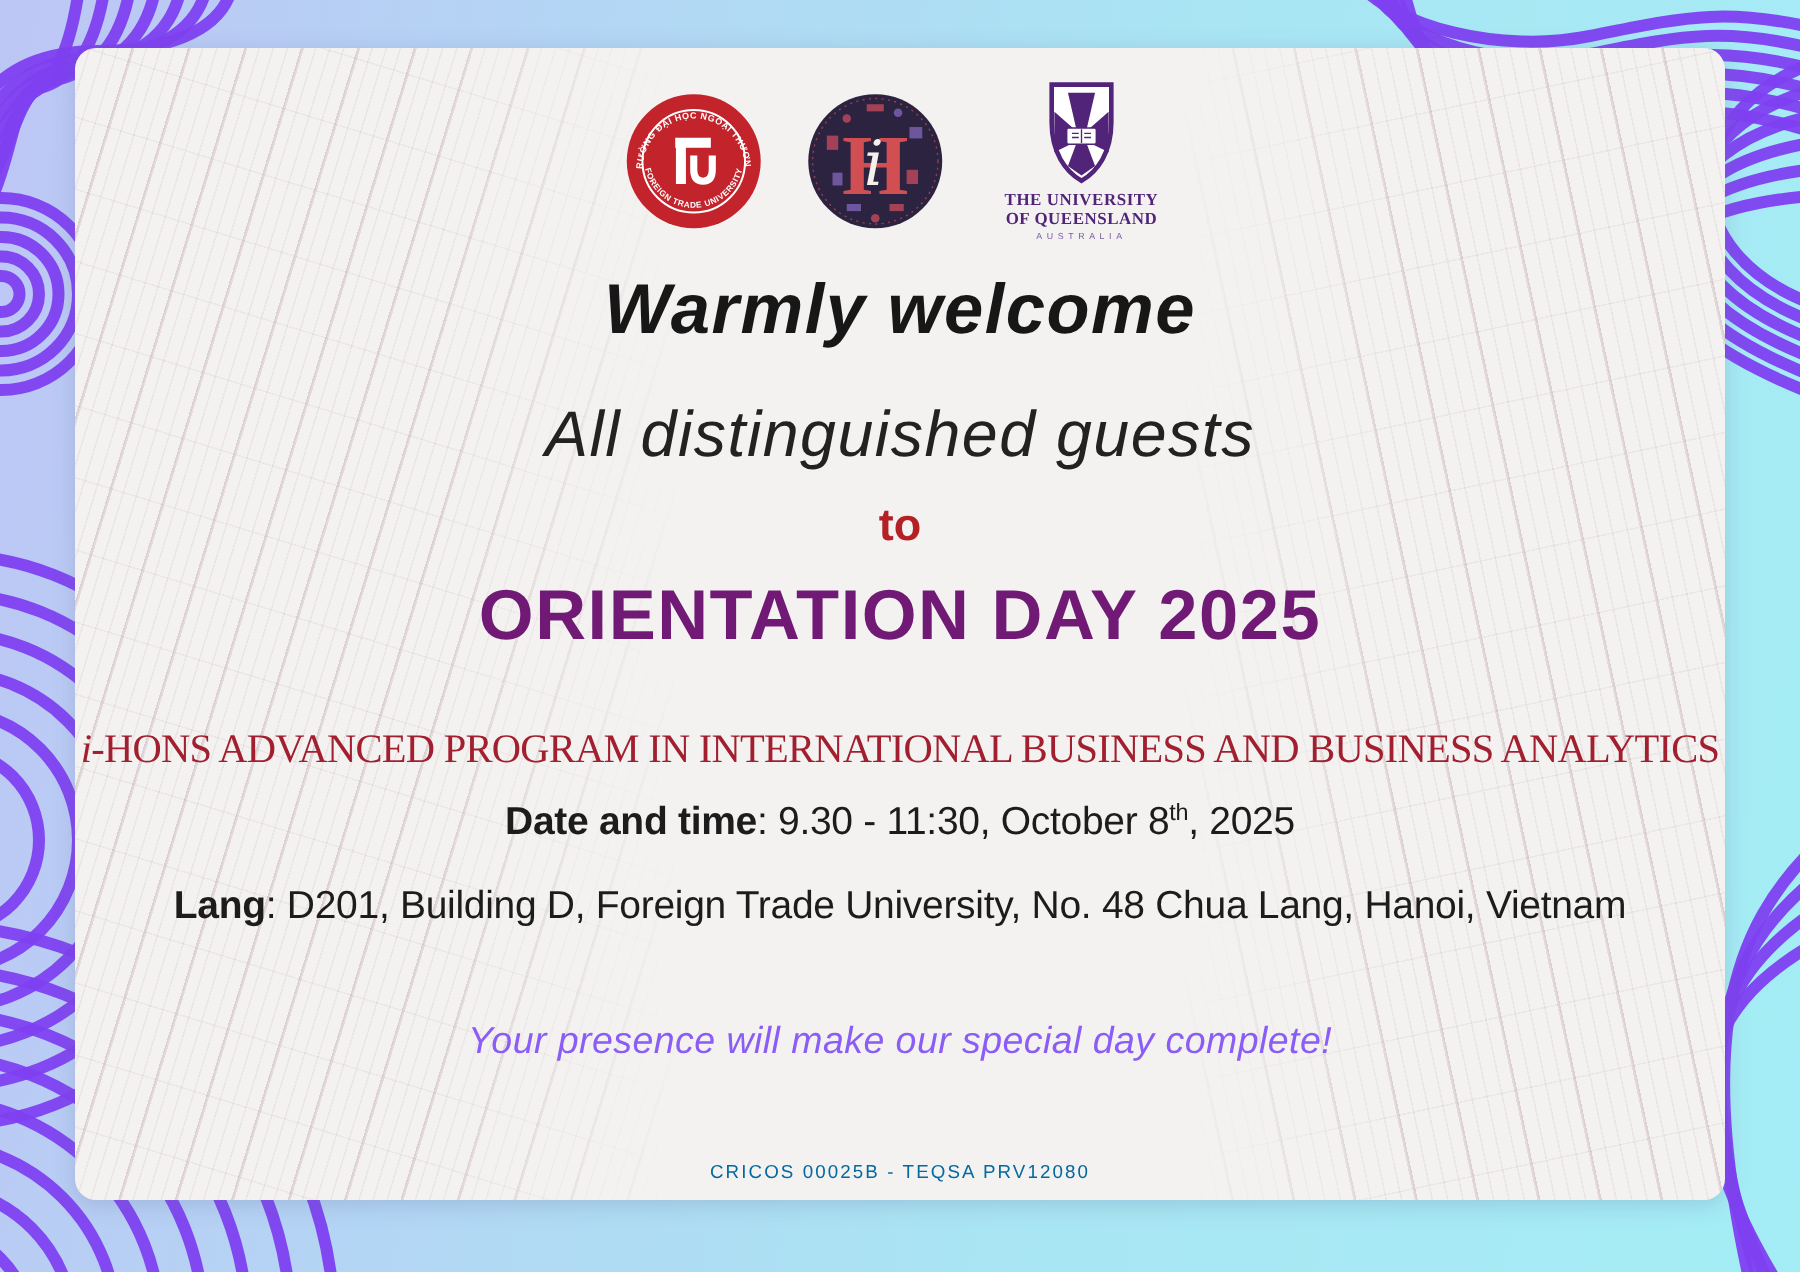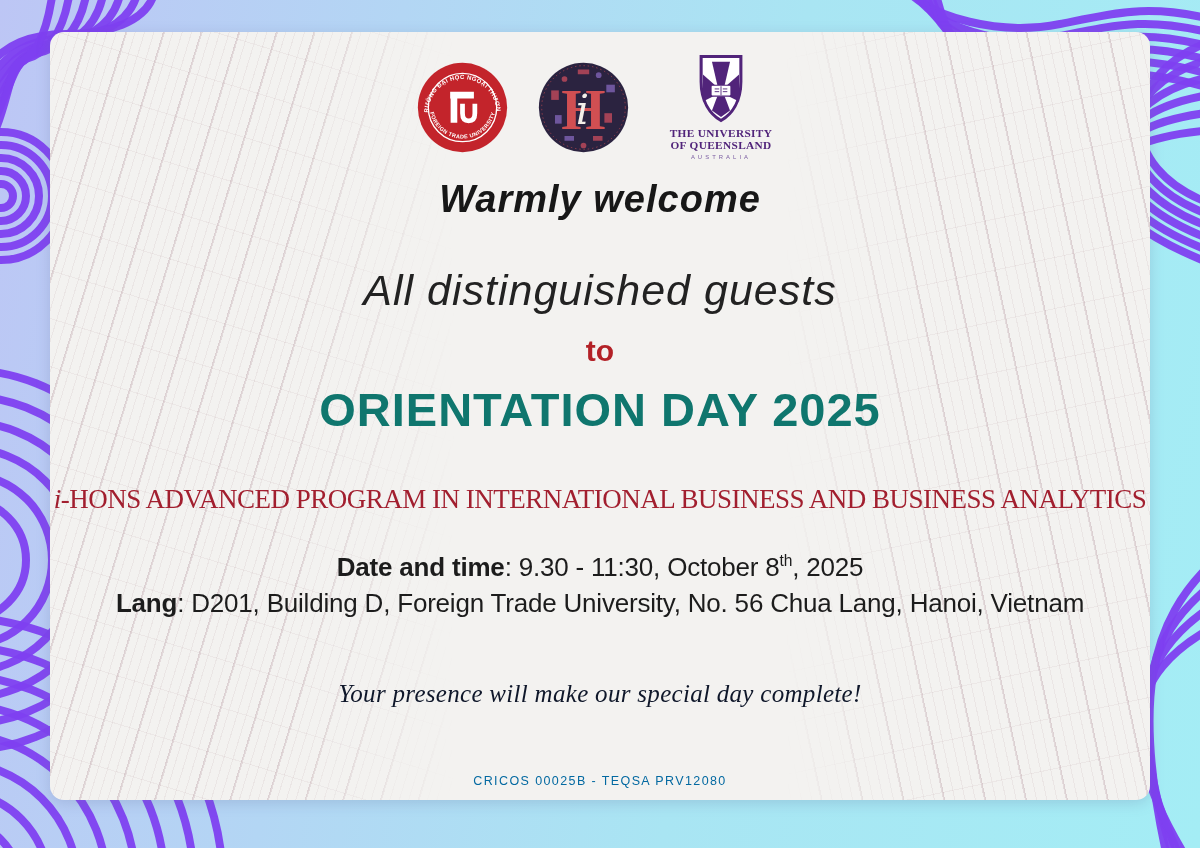--- a/index.html
+++ b/index.html
@@ -26,33 +26,33 @@
       repeating-linear-gradient(-102deg, rgba(164,126,136,.20) 0 2px, transparent 2px 40px),
       repeating-linear-gradient(-102deg, rgba(164,126,136,.10) 0 1px, transparent 1px 10px),
       repeating-linear-gradient(-12deg,  rgba(164,126,136,.09) 0 1px, transparent 1px 50px);
     -webkit-mask-image:linear-gradient(to left,#000 55%,transparent 92%);
             mask-image:linear-gradient(to left,#000 55%,transparent 92%);}
 
   .abs{position:absolute;left:0;right:0;text-align:center;}
   .logos-row{top:22px;height:106px;display:flex;justify-content:center;align-items:center;gap:26px;}
   .logo{flex:0 0 auto;}
 
-  .h1{top:146px;font-size:38px;font-weight:700;font-style:italic;color:#171717;letter-spacing:1px;}
+  .h1{top:146px;font-size:47px;font-weight:700;font-style:italic;color:#171717;letter-spacing:1px;}
   .h2{top:234px;font-size:43px;font-weight:400;font-style:italic;color:#222;letter-spacing:1px;}
   .to{top:302px;font-size:30px;font-weight:700;color:#b32127;}
-  .event-title{top:350px;font-size:47px;font-weight:700;color:#0f766e;letter-spacing:1px;}
+  .event-title{top:350px;font-size:47px;font-weight:700;color:#701a75;letter-spacing:1px;}
   .program{top:452px;font-size:27px;font-weight:400;color:#a21f2f;
     font-family:"Liberation Serif",serif;letter-spacing:-0.5px;}
   .program .lead-i{font-style:italic;}
   .infoline{font-size:26px;color:#1c1c1c;letter-spacing:-0.2px;}
-  .date-line{top:520px;}
+  .date-line{top:500px;}
   .venue-line{top:556px;}
   .infoline b{font-weight:700;}
   .infoline sup{font-size:60%;vertical-align:super;}
-  .closing{top:648px;font-size:25px;font-style:italic;color:#0f172a;letter-spacing:.3px;font-family:Liberation Serif, serif;}
+  .closing{top:648px;font-size:25px;font-style:italic;color:#8b5cf6;letter-spacing:.3px;}
   .footer{top:742px;font-size:12.5px;color:#0369a1;letter-spacing:1.4px;}
 </style>
 </head>
 <body>
 
 <div class="stage">
 
   <svg class="decor" viewBox="0 0 1200 848">
 
     <g>
@@ -188,20 +188,20 @@
     <div class="abs event-title">ORIENTATION DAY 2025</div>
 
     <div class="abs program">
       <span class="lead-i">i</span><span>-HONS ADVANCED PROGRAM IN INTERNATIONAL BUSINESS AND BUSINESS ANALYTICS</span>
     </div>
 
     <div class="abs infoline date-line">
       <b>Date and time</b><span>: 9.30 - 11:30, October 8</span><sup>th</sup><span>, 2025</span>
     </div>
     <div class="abs infoline venue-line">
-      <b>Lang</b><span>: D201, Building D, Foreign Trade University, No. 56 Chua Lang, Hanoi, Vietnam</span>
+      <b>Lang</b><span>: D201, Building D, Foreign Trade University, No. 48 Chua Lang, Hanoi, Vietnam</span>
     </div>
 
     <div class="abs closing">Your presence will make our special day complete!</div>
 
     <div class="abs footer">CRICOS 00025B - TEQSA PRV12080</div>
   </div>
 </div>
 
 </body></html>

